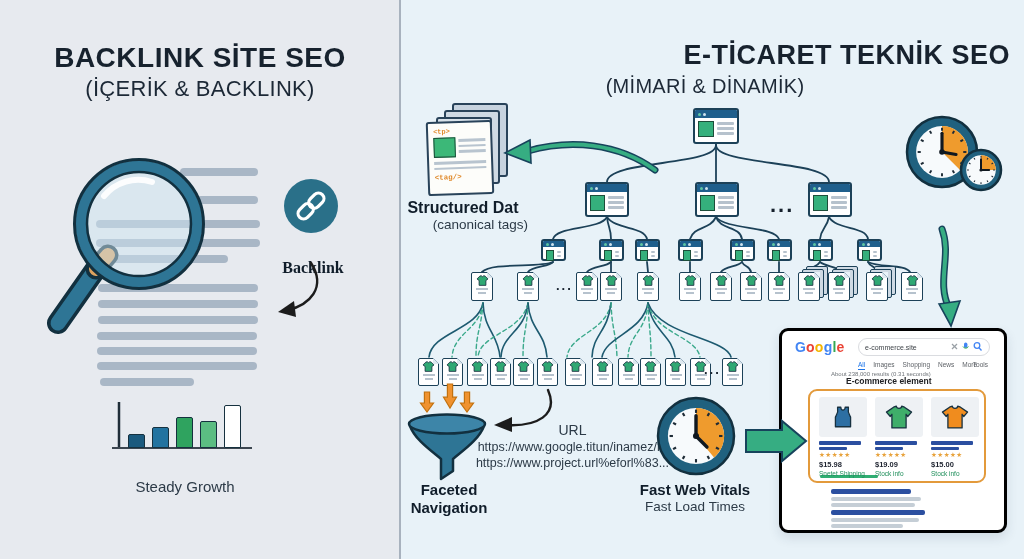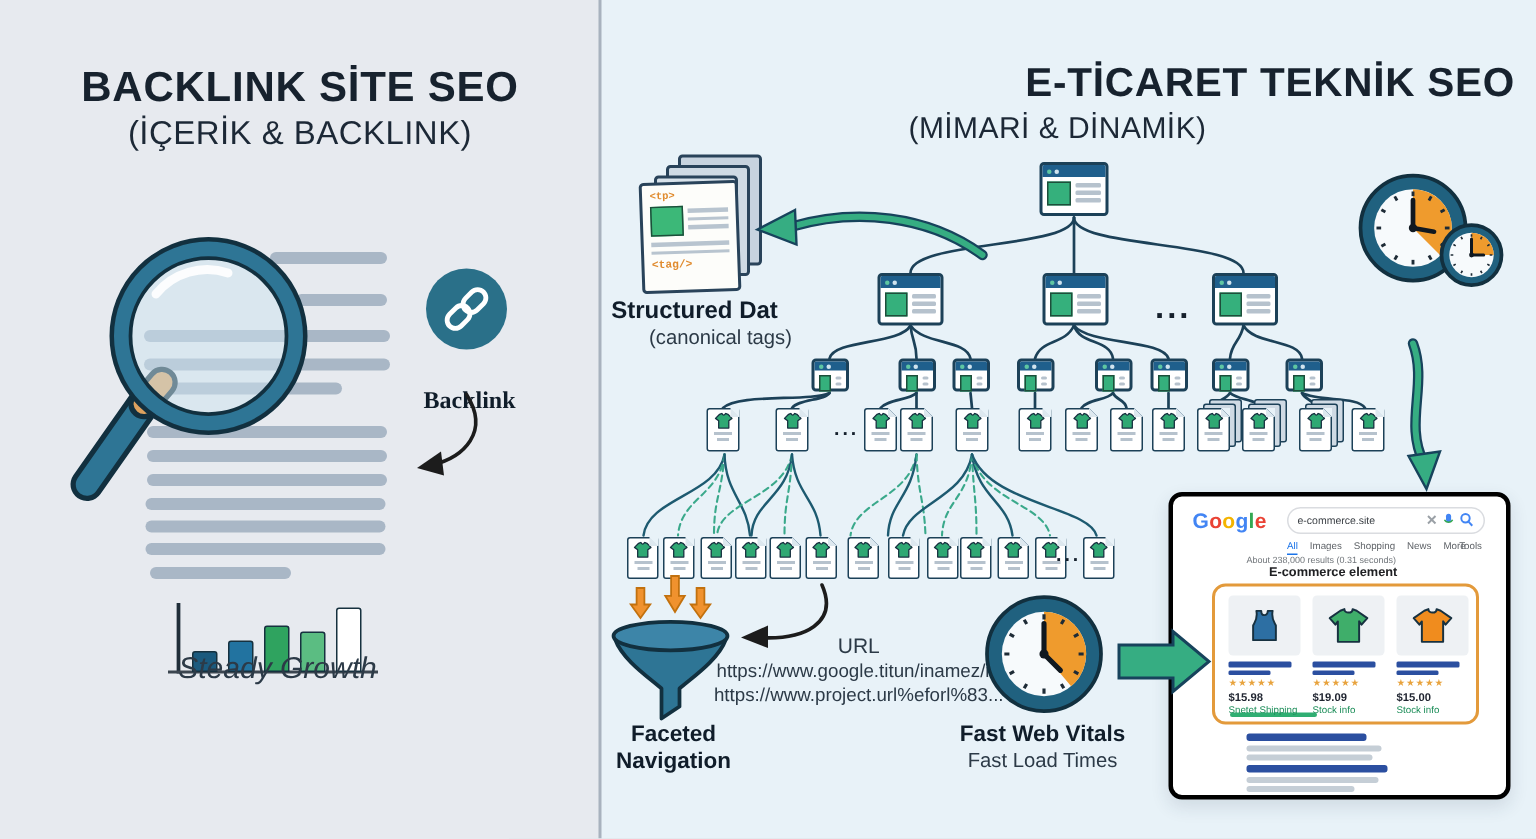--- a/index.html
+++ b/index.html
@@ -126,21 +126,21 @@
     <line x1="119" y1="402" x2="119" y2="449" stroke="#1f2d38" stroke-width="2.5"></line>
     <line x1="112" y1="448" x2="252" y2="448" stroke="#3c4650" stroke-width="2"></line>
   </svg>
   <div id="growth-bars">
       <div class="gc-bar" style="left:128px;bottom:111px;width:17px;height:14px;background:#1b5a7e;"></div>
       <div class="gc-bar" style="left:152px;bottom:111px;width:17px;height:21px;background:#2273a0;"></div>
       <div class="gc-bar" style="left:176px;bottom:111px;width:17px;height:31px;background:#2fa35f;"></div>
       <div class="gc-bar" style="left:200px;bottom:111px;width:17px;height:27px;background:#5bbd82;"></div>
       <div class="gc-bar" style="left:224px;bottom:111px;width:17px;height:43px;background:#ffffff;"></div>
     </div>
-  <div class="abs ctr lbl-n" style="left:110px;top:435px;width:150px;font-size:20px;font-style:italic;">Steady Growth</div>
+  <div class="abs ctr lbl-n" style="left:110px;top:478px;width:150px;font-size:15px;">Steady Growth</div>
 
   <div class="abs ctr title" style="left:400px;top:40px;width:610px;font-size:27px;text-align:right;">E-TİCARET TEKNİK SEO</div>
   <div class="abs ctr subtitle" style="left:400px;top:75px;width:610px;font-size:20px;">(MİMARİ &amp; DİNAMİK)</div>
 
   <svg id="connector-layer" class="layer" width="1024" height="559" viewBox="0 0 1024 559">
       <path d="M716,145 C716,166 607,160 607,182" stroke="#1c4158" stroke-width="1.8" fill="none" stroke-linecap="round"></path>
       <path d="M716,145 L716,182" stroke="#1c4158" stroke-width="1.8" fill="none" stroke-linecap="round"></path>
       <path d="M716,145 C716,166 829,160 829,182" stroke="#1c4158" stroke-width="1.8" fill="none" stroke-linecap="round"></path>
       <path d="M607,217 C600,230 556,226 553,239" stroke="#1c4158" stroke-width="1.8" fill="none" stroke-linecap="round"></path>
       <path d="M607,217 C608,228 611,228 611,239" stroke="#1c4158" stroke-width="1.8" fill="none" stroke-linecap="round"></path>

